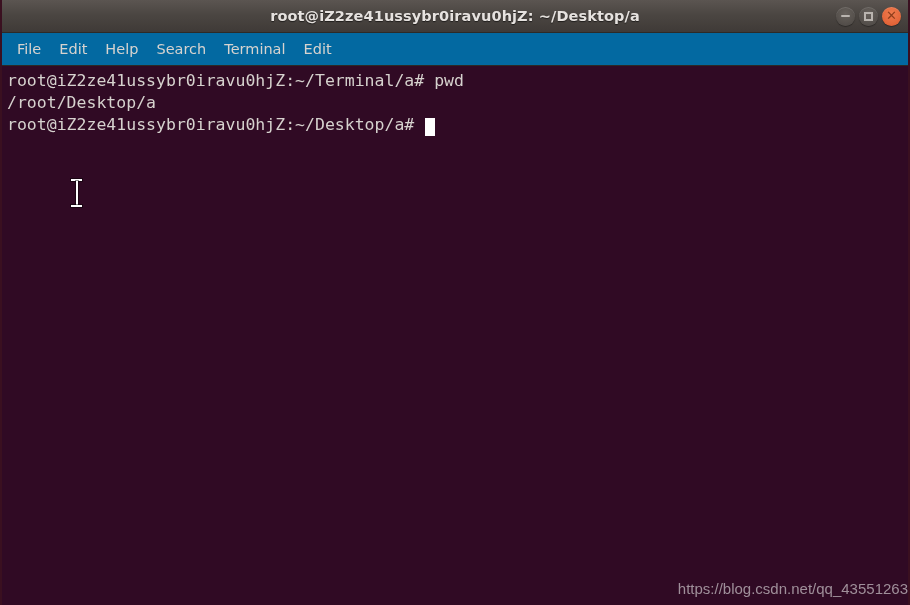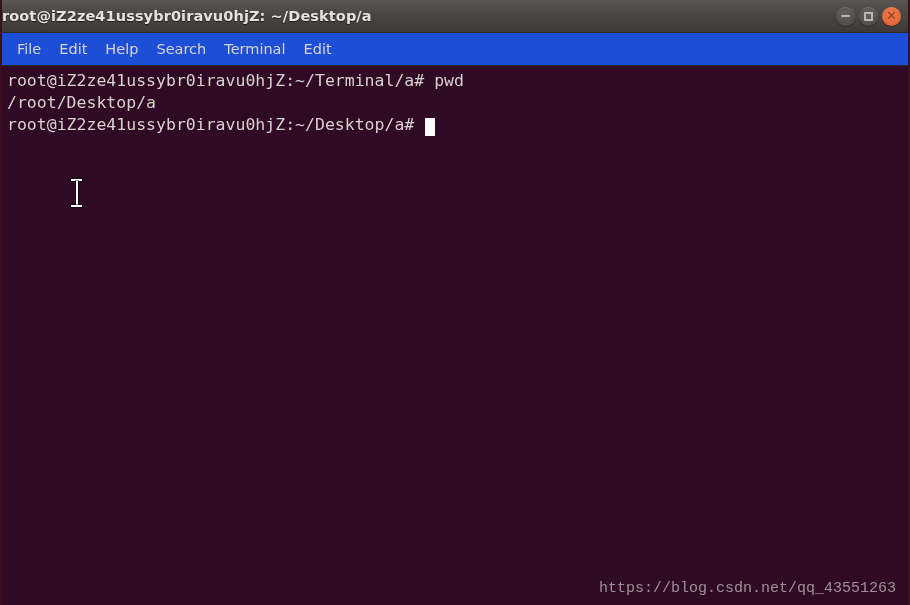--- a/index.html
+++ b/index.html
@@ -27,21 +27,21 @@
   }
 
   
   #titlebar {
     position: relative;
     height: 32px;
     background: linear-gradient(to bottom, #5b5551 0%, #4b4642 45%, #3f3a37 100%);
     border-bottom: 1px solid #2d2a27;
     display: flex;
     align-items: center;
-    justify-content: flex-start;
+    justify-content: center;
     user-select: none;
   }
   #title-text {
     font-family: "DejaVu Sans", sans-serif;
     font-size: 14.5px;
     font-weight: bold;
     color: #e6e2df;
     letter-spacing: 0.1px;
     text-shadow: 0 1px 1px rgba(0,0,0,0.55);
     white-space: nowrap;
@@ -88,21 +88,21 @@
     font-size: 13px;
     font-weight: bold;
     line-height: 1;
     font-family: "DejaVu Sans", sans-serif;
     margin-top: -1px;
   }
 
   
   #menubar {
     height: 32px;
-    background: #1d4ed8;
+    background: #0369a1;
     display: flex;
     align-items: center;
     padding-left: 6px;
     user-select: none;
     border-bottom: 1px solid #2c2926;
   }
   .menu-item {
     font-family: "DejaVu Sans", sans-serif;
     font-size: 14.5px;
     color: #d7d3cf;
@@ -169,23 +169,23 @@
     height: 2px;
     background: #ffffff;
     box-shadow: 0 0 0 1px rgba(0,0,0,0.45);
   }
   #mouse-pointer .ib-cap-top { top: 0; }
   #mouse-pointer .ib-cap-bot { bottom: 0; }
 
   
   #watermark {
     position: absolute;
-    right: 12px;
+    right: 0;
     bottom: 9px;
-    font-family: Liberation Mono, monospace;
+    font-family: Liberation Sans, sans-serif;
     font-size: 15px;
     color: #a99ba4;
     opacity: 0.92;
     white-space: nowrap;
     user-select: none;
   }
 </style>
 </head>
 <body>
 

